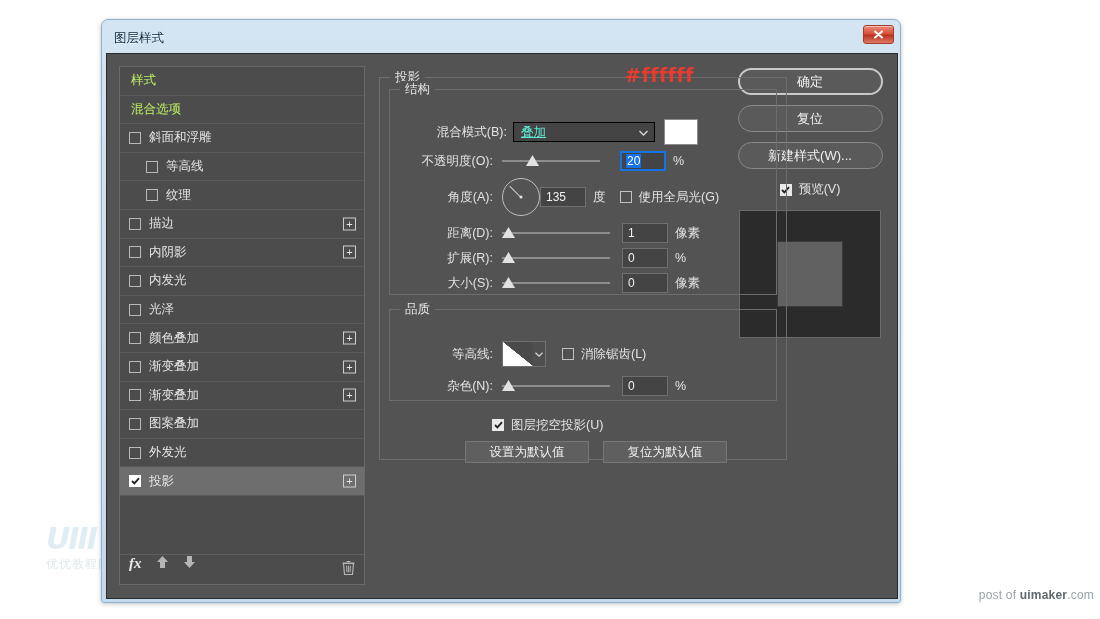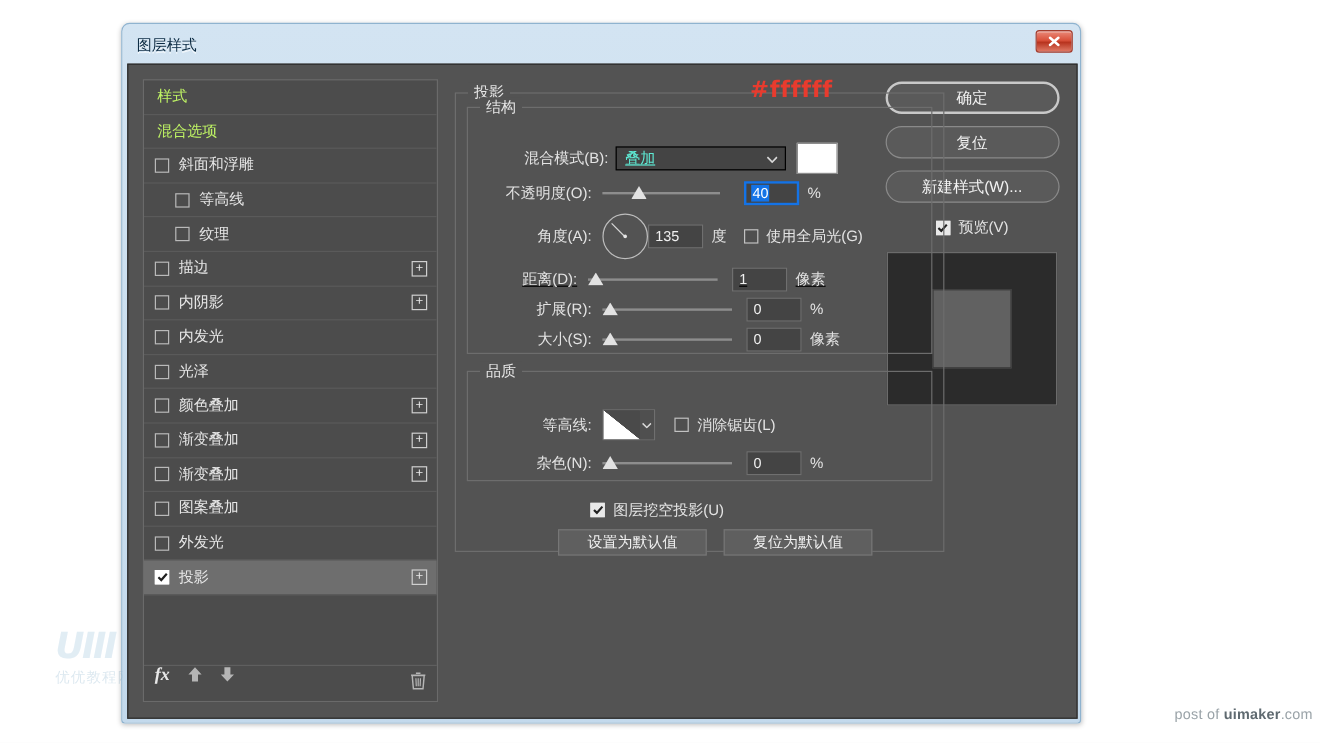--- a/index.html
+++ b/index.html
@@ -383,42 +383,42 @@
           <div class="swatch" style="margin-left:9px;"></div>
         </div>
 
         <div class="row" style="left:18px; top:83px; width:380px;">
           <span class="lab" style="width:96px;">不透明度(O):</span>
           <div class="slider" style="width:98px; margin-left:9px;">
             <div class="track"></div>
             <div class="thumb" style="left:24px;"></div>
           </div>
           <div class="num focused" style="width:46px; margin-left:20px;">
-            <span class="sel">40</span>
+            <span class="sel">20</span>
           </div>
           <span class="unit">%</span>
         </div>
 
         <div class="row" style="left:18px; top:108px; width:380px; height:42px;">
           <span class="lab" style="width:96px;">角度(A):</span>
           <div class="dial" style="margin-left:9px;">
             <div class="hand" style="transform:rotate(-135deg);"></div>
             <div class="dot"></div>
           </div>
           <div class="num" style="width:46px; margin-left:0;">
             <span>135</span>
           </div>
           <span class="unit">度</span>
           <span class="cbx" style="margin-left:14px;">
             
           </span>
           <span class="cbx-label">使用全局光(G)</span>
         </div>
 
-        <div class="row" style="left:6px; top:155px; width:380px;text-decoration:underline;">
+        <div class="row" style="left:18px; top:155px; width:380px;">
           <span class="lab" style="width:96px;">距离(D):</span>
           <div class="slider" style="width:108px; margin-left:9px;">
             <div class="track"></div>
             <div class="thumb" style="left:0px;"></div>
           </div>
           <div class="num" style="width:46px; margin-left:12px;">
             <span>1</span>
           </div>
           <span class="unit">像素</span>
         </div>

